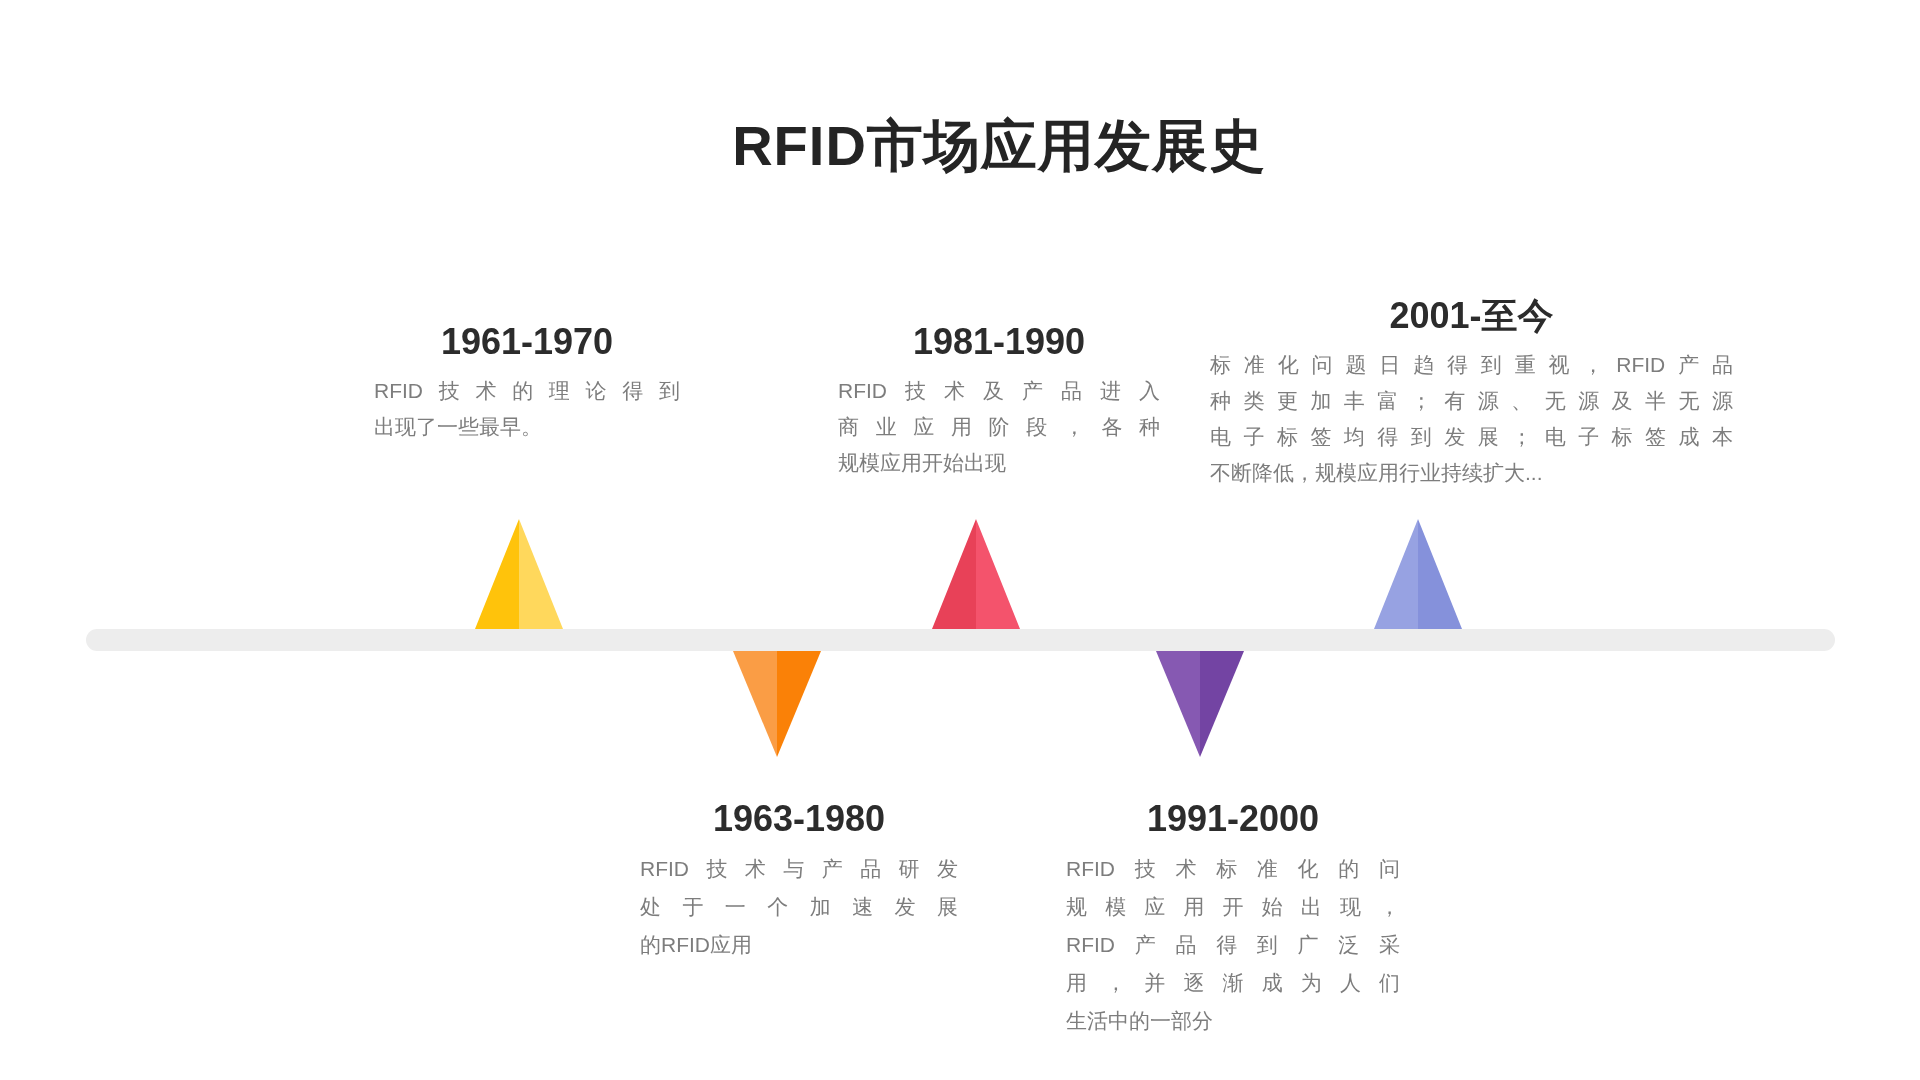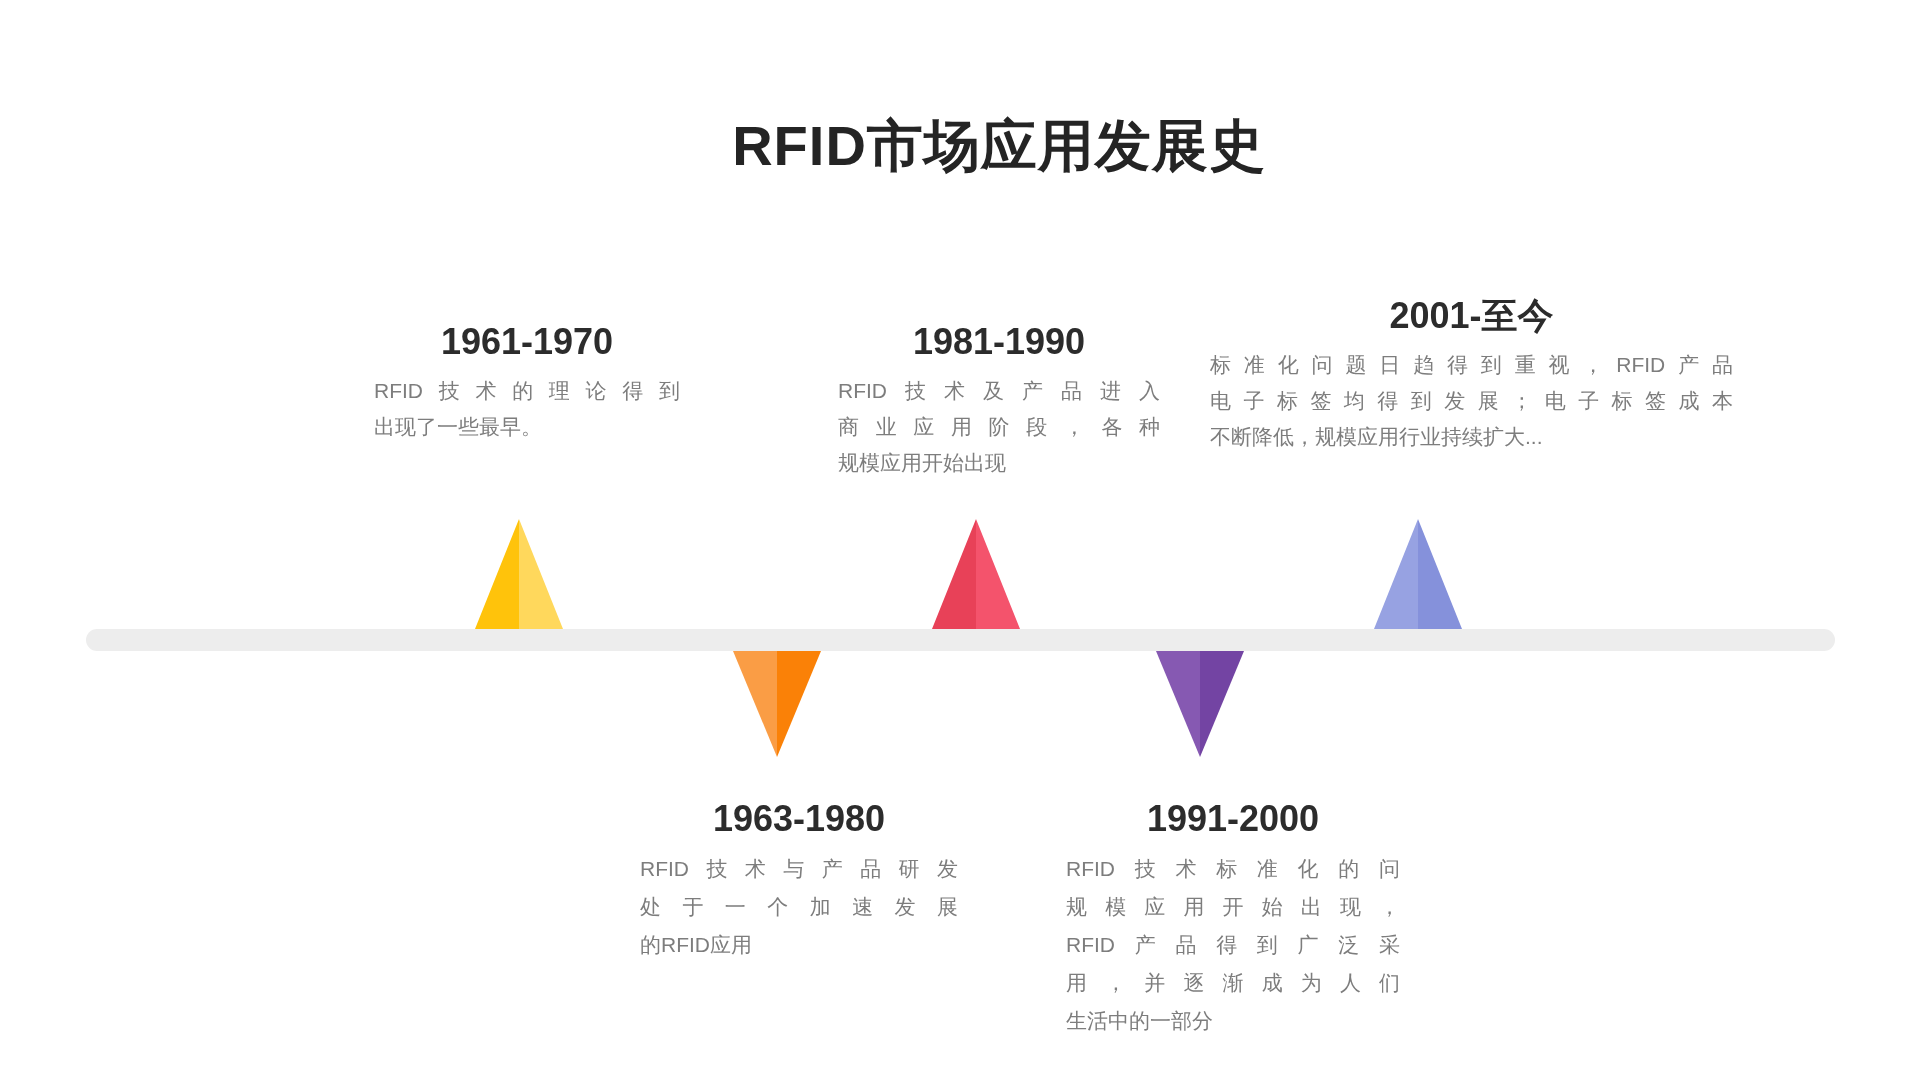--- a/index.html
+++ b/index.html
@@ -116,20 +116,21 @@
         <div class="tl-line">RFID产品得到广泛采</div>
         <div class="tl-line">用，并逐渐成为人们</div>
         <div class="tl-line last">生活中的一部分</div>
       </div>
   </section>
 
   <section class="block block-above item-4">
     <h2 class="heading">2001-至今</h2>
     <div class="body-text">
         <div class="tl-line">标准化问题日趋得到重视，RFID产品</div>
+        <div class="tl-line">种类更加丰富；有源、无源及半无源</div>
         <div class="tl-line">电子标签均得到发展；电子标签成本</div>
         <div class="tl-line last">不断降低，规模应用行业持续扩大...</div>
       </div>
   </section>
 
   <svg class="marker marker-0" width="88" height="110" viewBox="0 0 88 110">
     <polygon points="44,0 0,110 44,110" fill="#ffc30b"></polygon>
     <polygon points="44,0 44,110 88,110" fill="#ffd85c"></polygon>
   </svg>
 

